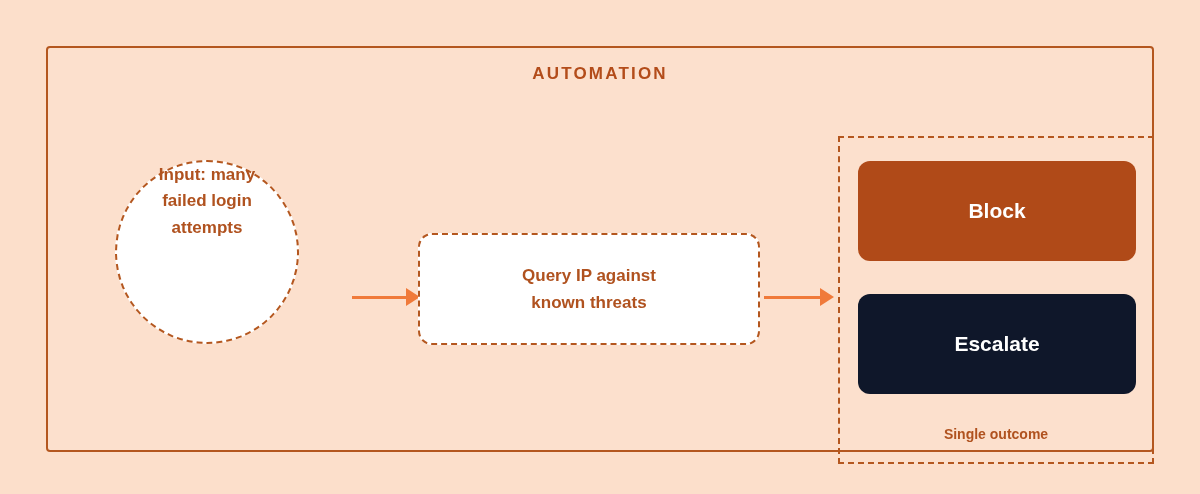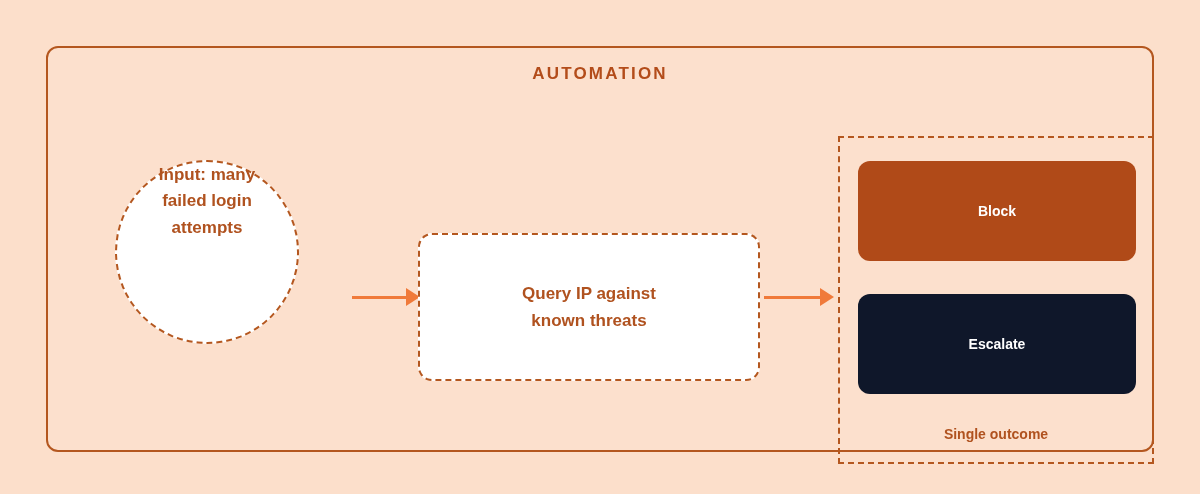--- a/index.html
+++ b/index.html
@@ -22,21 +22,21 @@
 
   
   .automation-frame {
     position: absolute;
     left: 46px;
     top: 46px;
     width: 1108px;
     height: 406px;
     box-sizing: border-box;
     border: 2px solid #B4571F;
-    border-radius: 12px;
+    border-radius: 4px;
     background: #FCE0CD;
   }
 
   .automation-title {
     position: absolute;
     left: 0;
     top: 16px;
     width: 100%;
     text-align: center;
     font-size: 17px;
@@ -99,21 +99,21 @@
     top: 239px;
     width: 70px;
   }
 
   
   .query-node {
     position: absolute;
     left: 370px;
     top: 185px;
     width: 342px;
-    height: 148px;
+    height: 112px;
     box-sizing: border-box;
     border: 2.5px dashed #B4571F;
     border-radius: 14px;
     background: #FFFFFF;
     display: flex;
     align-items: center;
     justify-content: center;
   }
   .query-node .node-label {
     text-align: center;
@@ -138,21 +138,21 @@
   .outcome-card {
     position: absolute;
     left: 18px;
     width: 278px;
     height: 100px;
     border-radius: 12px;
     display: flex;
     align-items: center;
     justify-content: center;
     color: #FFFFFF;
-    font-size: 14px;
+    font-size: 21px;
     font-weight: bold;
   }
   .outcome-card.block-card {
     top: 23px;
     background: #B04A18;
   }
   .outcome-card.escalate-card {
     top: 156px;
     background: #0f172a;
   }

